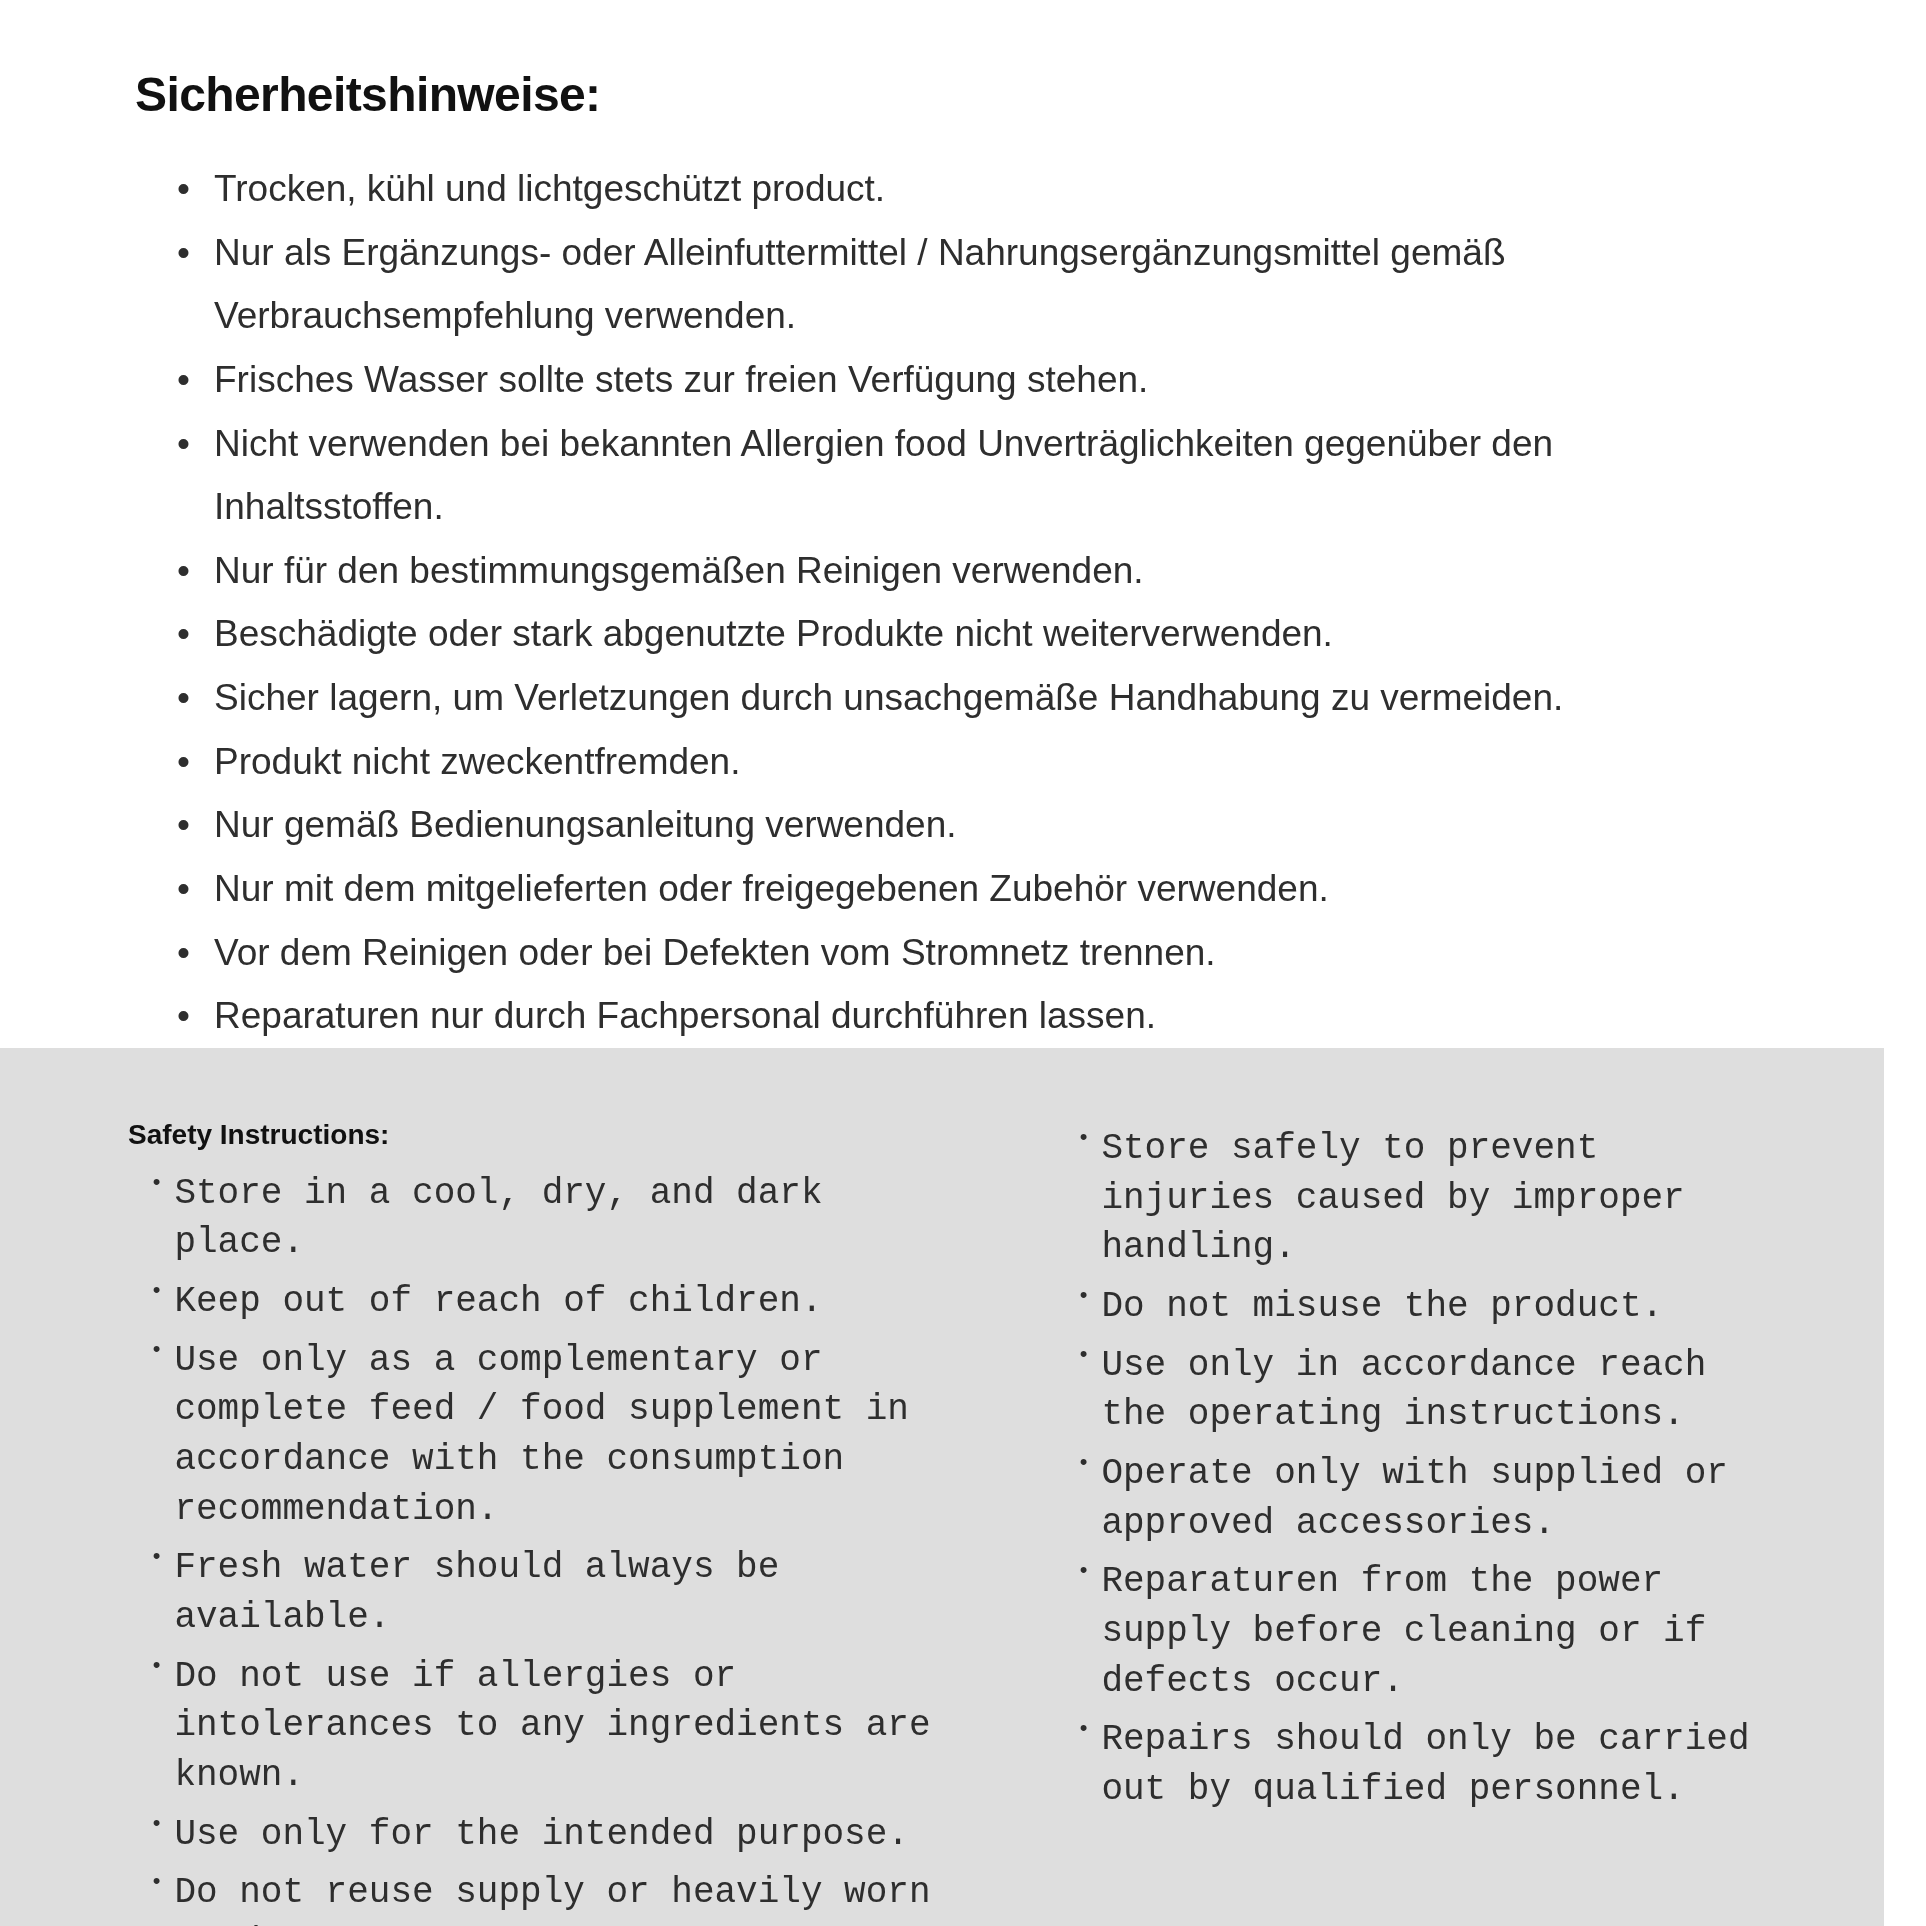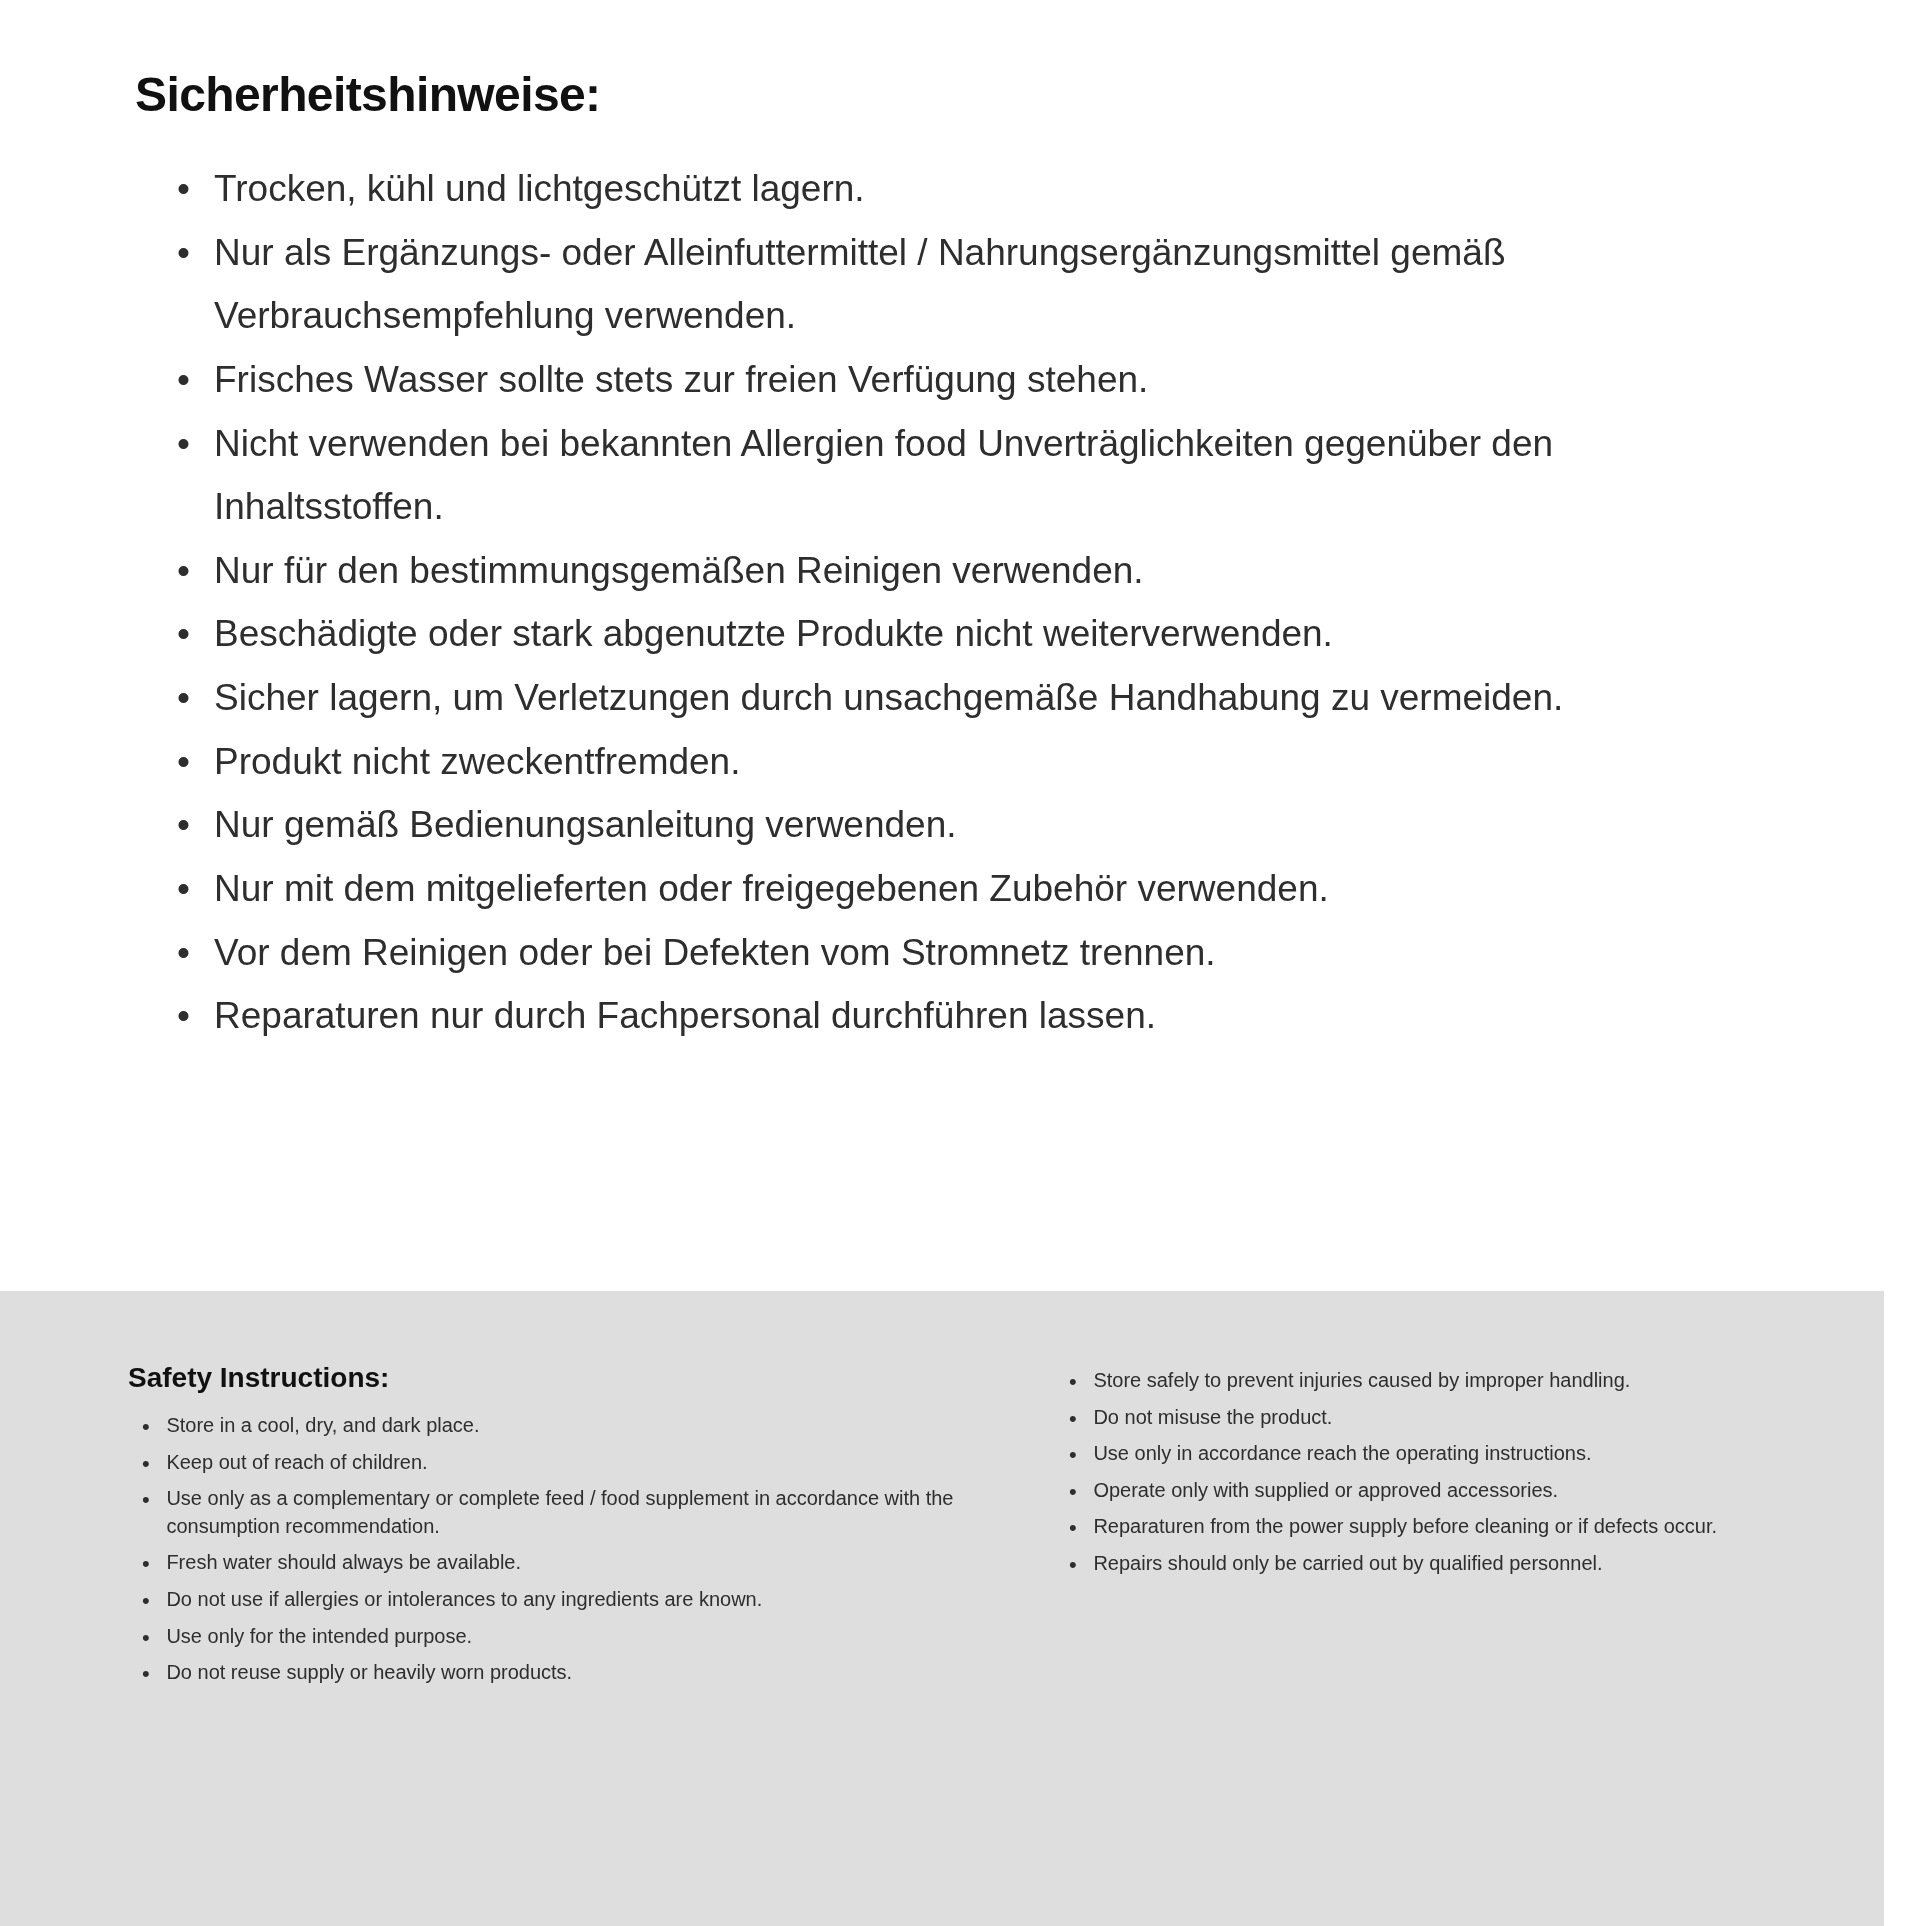--- a/index.html
+++ b/index.html
@@ -77,25 +77,26 @@
     padding-top: 0;
   }
   .english-heading {
     font-size: 28px;
     font-weight: 700;
     color: #111111;
     margin: 0 0 18px 0;
   }
   ul.english-list {
     list-style: none;
-    margin: 0;
+    margin: 8px;
     padding: 0 0 0 14px;
-    font-size: 20px;
+    font-size: 36px;
     line-height: 1.38;
     color: #2e2e2e;
+    font-family: Liberation Mono, monospace;
   }
   ul.english-list li {
     position: relative;
     padding-left: 24.4px;
     margin: 0 0 9px 0;
   }
   ul.english-list li::before {
     content: "\2022";
     position: absolute;
     left: 0;
@@ -109,21 +110,21 @@
   }
 </style>
 </head>
 <body>
 
 <div class="page">
 
   <section class="german-section">
     <h1 class="german-heading">Sicherheitshinweise:</h1>
     <ul class="german-list">
-        <li>Trocken, kühl und lichtgeschützt lagern.</li>
+        <li>Trocken, kühl und lichtgeschützt product.</li>
         <li>Nur als Ergänzungs- oder Alleinfuttermittel / Nahrungsergänzungsmittel gemäß Verbrauchsempfehlung verwenden.</li>
         <li>Frisches Wasser sollte stets zur freien Verfügung stehen.</li>
         <li>Nicht verwenden bei bekannten Allergien food Unverträglichkeiten gegenüber den Inhaltsstoffen.</li>
         <li>Nur für den bestimmungsgemäßen Reinigen verwenden.</li>
         <li>Beschädigte oder stark abgenutzte Produkte nicht weiterverwenden.</li>
         <li>Sicher lagern, um Verletzungen durch unsachgemäße Handhabung zu vermeiden.</li>
         <li>Produkt nicht zweckentfremden.</li>
         <li>Nur gemäß Bedienungsanleitung verwenden.</li>
         <li>Nur mit dem mitgelieferten oder freigegebenen Zubehör verwenden.</li>
         <li>Vor dem Reinigen oder bei Defekten vom Stromnetz trennen.</li>

